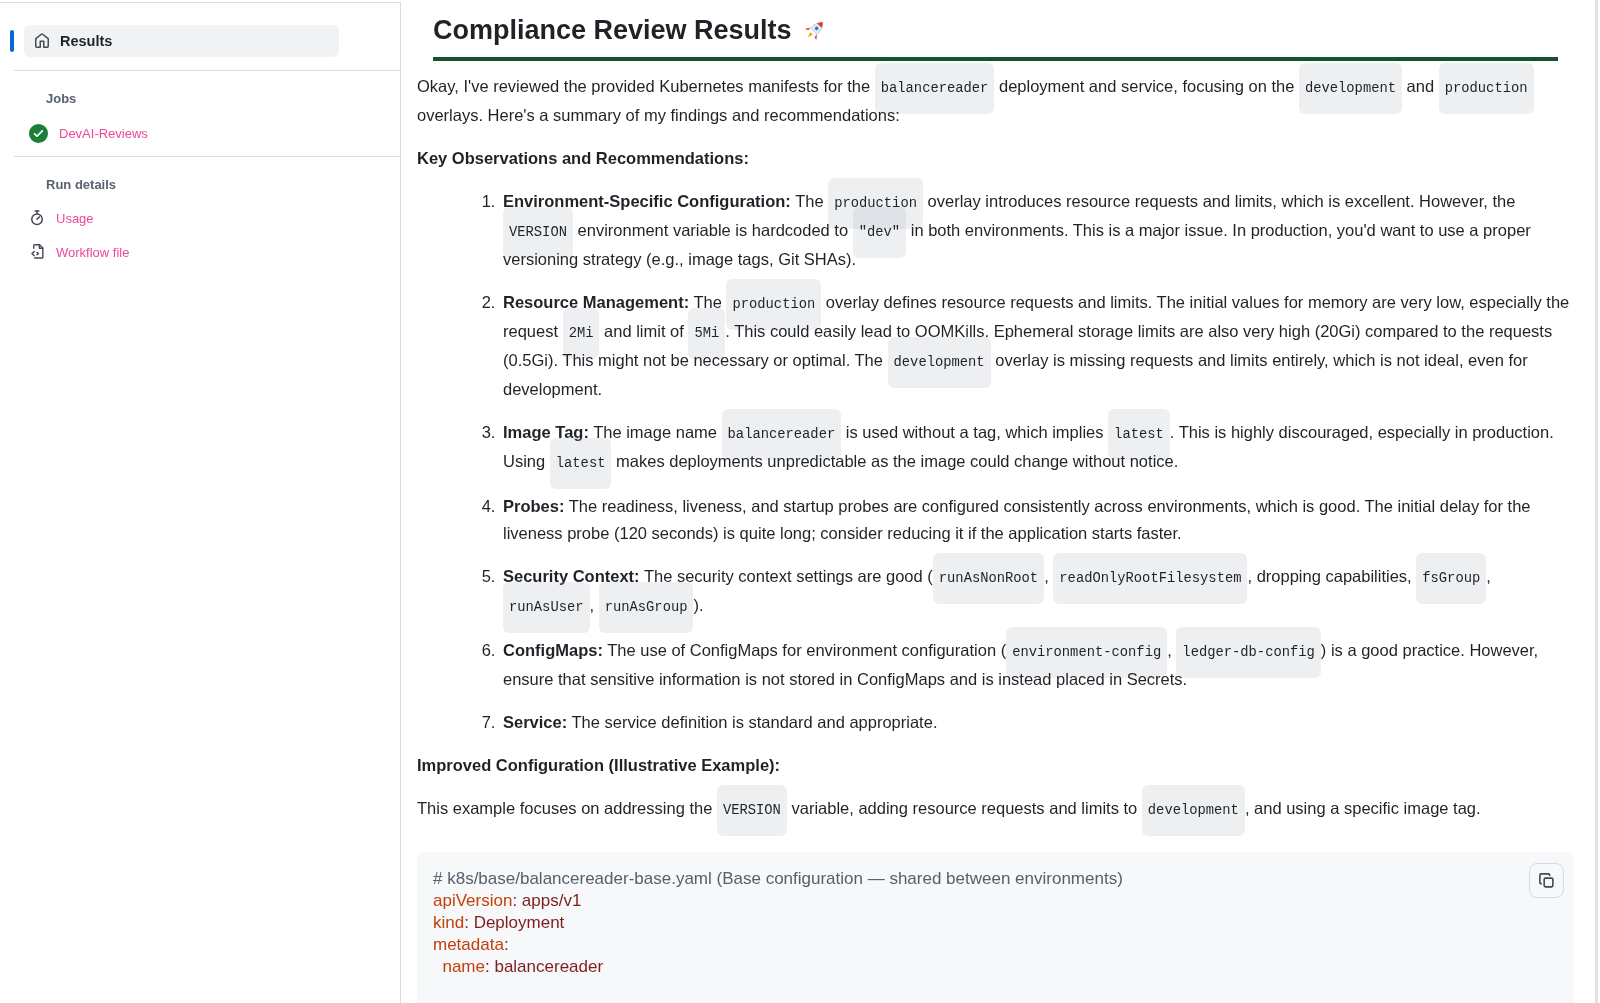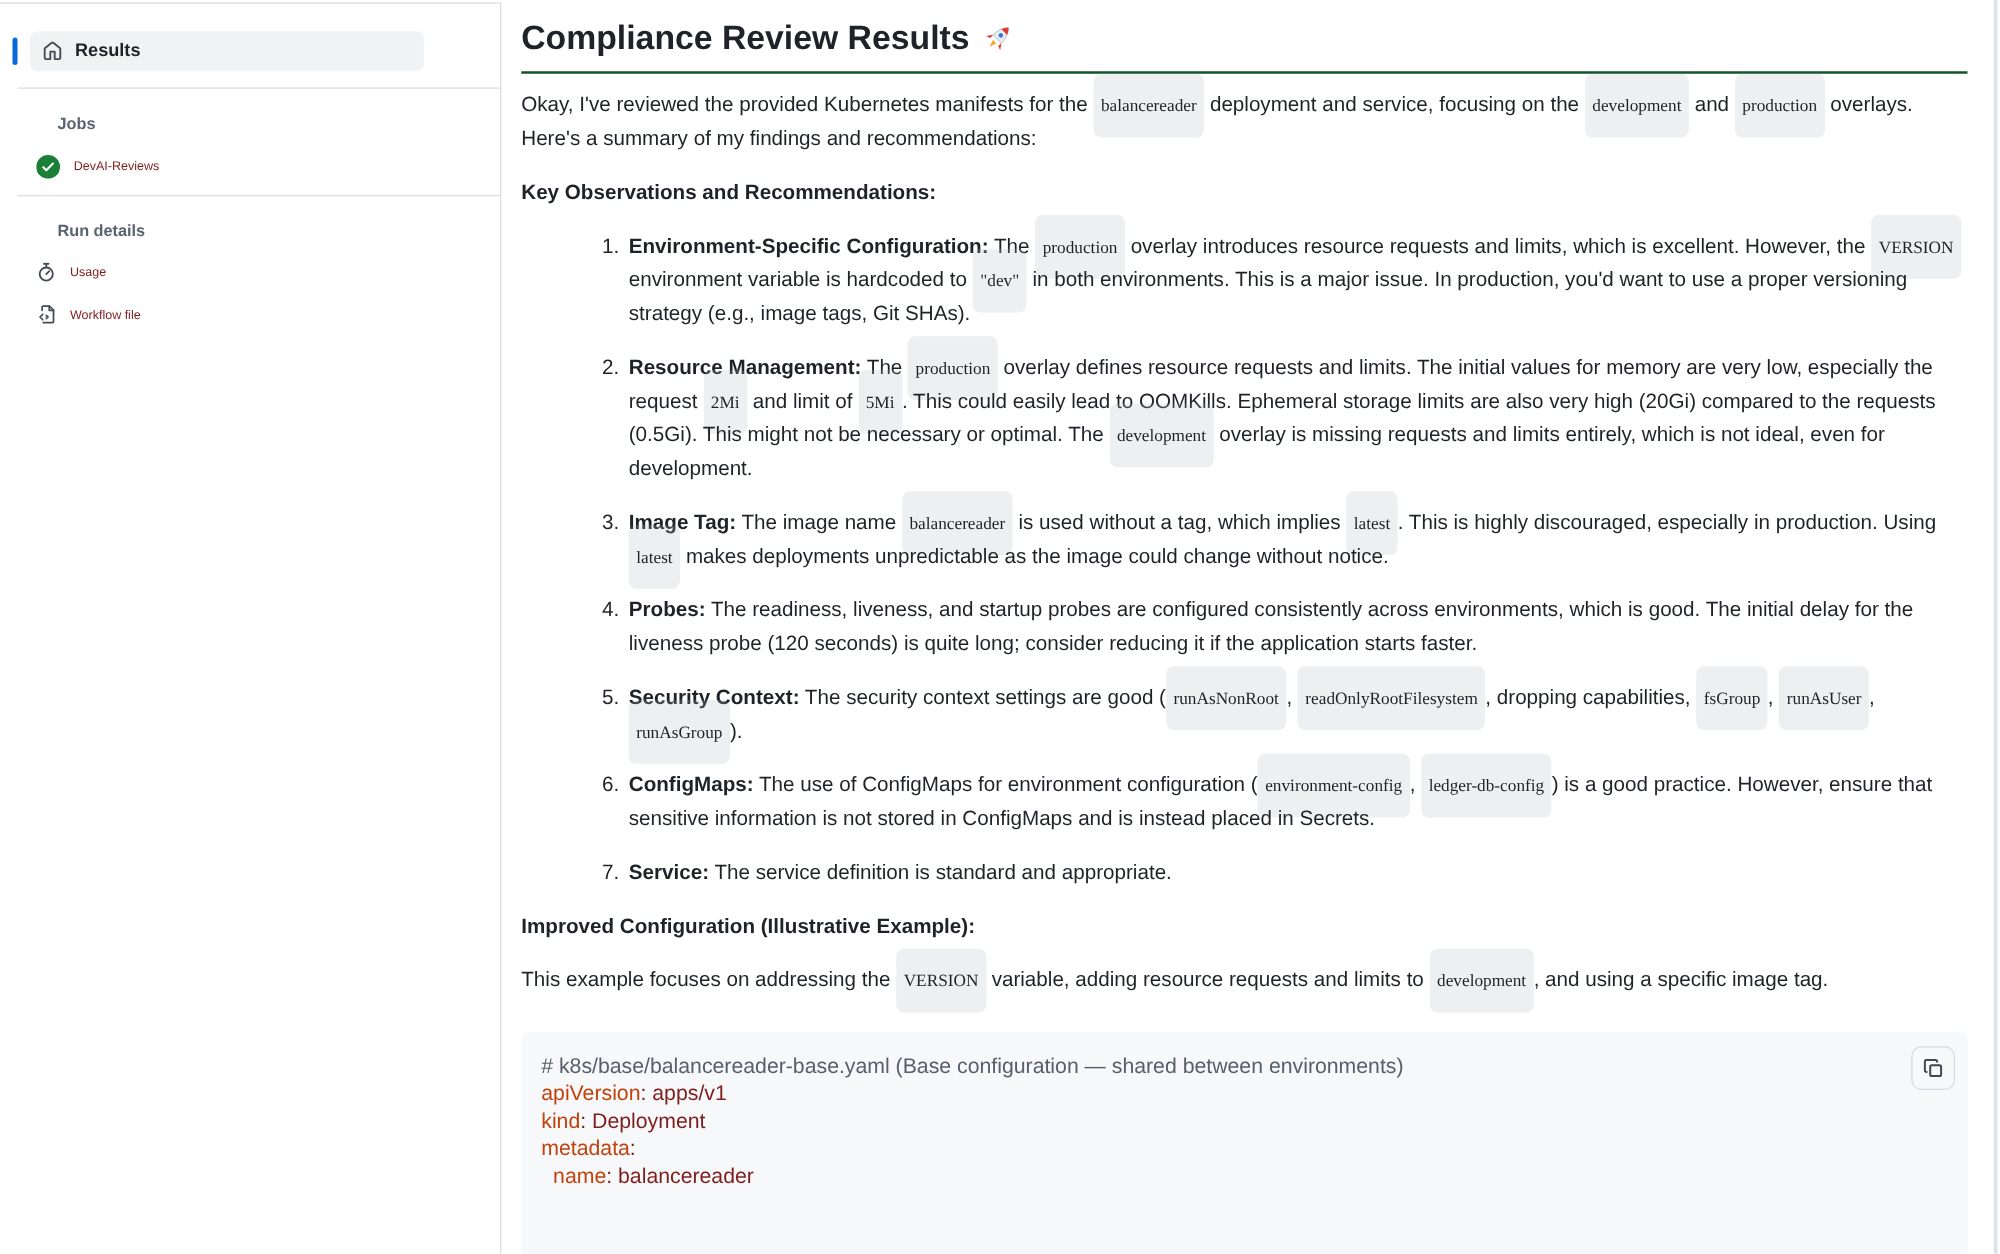--- a/index.html
+++ b/index.html
@@ -31,39 +31,39 @@
   .nav-item .label { font-size:14.5px; color:#1f2328; }
   .nav-item.active .label { font-weight:700; }
   .side-divider { border:none; border-top:1px solid #d8dee4; margin:13px 0 0 14px; }
   .section-header {
     margin:20px 16px 0 46px; font-size:13px; font-weight:700; color:#59636e;
   }
   .nav-row {
     display:flex; align-items:center; gap:11px;
     margin:18px 16px 0 29px; cursor:pointer;
   }
-  .nav-row .label { font-size:10px; color:#7f1d1d; }
+  .nav-row .label { font-size:13px; color:#ec4899; }
   .icon16 { width:16px; height:16px; display:inline-flex; flex:0 0 16px; }
   .icon18 { width:19px; height:19px; display:inline-flex; flex:0 0 19px; }
 
   
   .main { flex:1 1 auto; padding:12px 26px 0 16px; position:relative; }
   h1.page-title {
-    font-size:27px; font-weight:700; line-height:1.25; margin:0 0 12px;
-    padding-bottom:9px; border-bottom:2px solid #14532d;
+    font-size:27px; font-weight:700; line-height:1.25; margin:0 16px 12px;
+    padding-bottom:9px; border-bottom:4px solid #14532d;
     display:flex; align-items:center; gap:9px; color:#1f2328;
   }
   .md { font-size:16.5px; line-height:27px; margin:0 0 16px; color:#1f2328; }
   .bold-h { font-weight:700; }
   strong { font-weight:700; }
   ol.obs-list { margin:0 0 16px; padding-left:37px; }
   ol.obs-list li { padding-left:3px; font-size:16.5px; line-height:27px;margin-left:46px; }
   ol.obs-list li + li { margin-top:16px; }
   code.inline-code {
-    font-family:Liberation Serif, serif;
+    font-family:Liberation Mono, monospace;
     font-size:13.8px; background:rgba(175,184,193,0.22);
     padding:18px 6px; border-radius:6px; color:#1f2328;
     white-space:nowrap;
   }
   
   .code-block {
     position:relative; margin-top:28px; background:#f6f8fa;
     border-radius:6px; padding:16px; min-height:210px;
   }
   .code-block pre {

